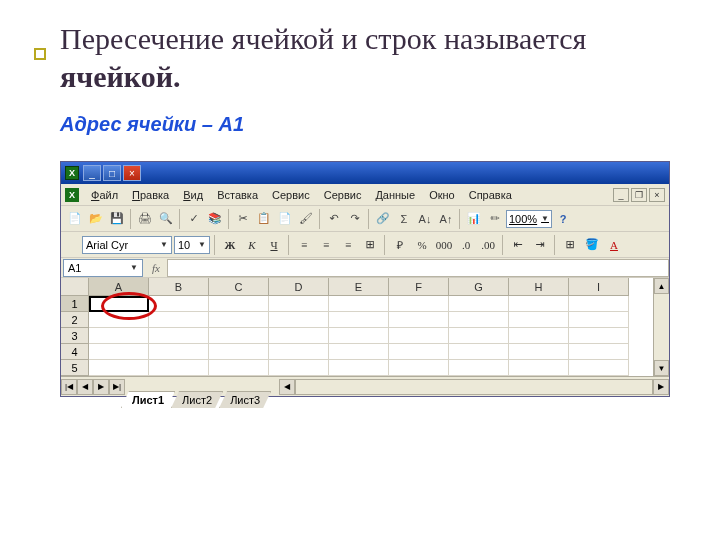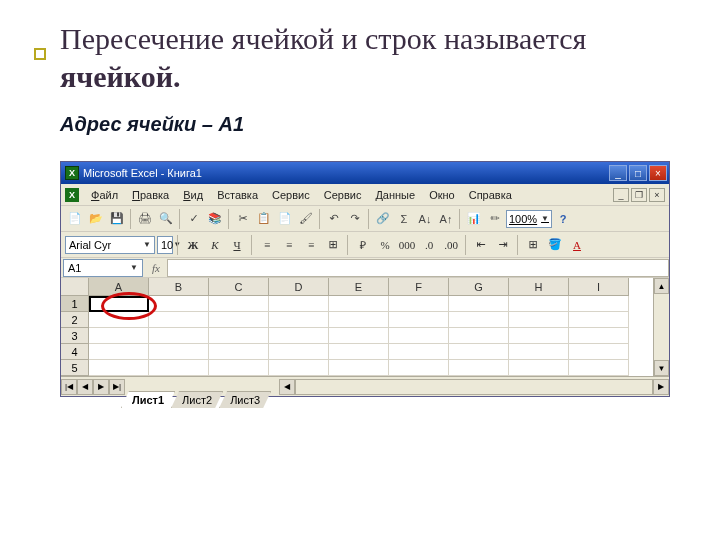--- a/index.html
+++ b/index.html
@@ -22,21 +22,21 @@
     color: #3a2c42;
     line-height: 1.25;
     margin-bottom: 18px;
   }
   h1.slide-title .bold { font-weight: bold; }
   .subtitle {
     font-family: Arial, sans-serif;
     font-weight: bold;
     font-style: italic;
     font-size: 20px;
-    color: #0f172a;
+    color: #1d4ed8;
     margin-bottom: 25px;
   }
 
   
   .excel {
     width: 610px;
     border: 1px solid #5a5a8a;
     font-family: Tahoma, Arial, sans-serif;
     font-size: 11px;
     background: #ece9d8;
@@ -116,32 +116,32 @@
     background: #fff; border: 1px solid #7a98b8;
     font-size: 11px; padding: 0 2px;
     display: flex; align-items: center; justify-content: space-between; text-decoration: underline;
   }
   .dd { font-size: 8px; color:#333; }
 
   .fmtbar {
     height: 26px;
     background: #ece9d8;
     display: flex; align-items: center;
-    padding: 2px 4px;
+    padding: 2px 21px;
     gap: 2px;
     border-bottom: 1px solid #d0ccc0;
   }
   .fontbox {
     width: 90px; height: 18px;
     background: #fff; border: 1px solid #7a98b8;
     padding: 0 3px;
     display: flex; align-items: center; justify-content: space-between;
   }
   .sizebox {
-    width: 16px; height: 18px;
+    width: 36px; height: 18px;
     background: #fff; border: 1px solid #7a98b8;
     padding: 0 3px;
     display: flex; align-items: center; justify-content: space-between;
   }
   .fmtbtn {
     width: 20px; height: 20px;
     display: flex; align-items: center; justify-content: center;
     font-size: 11px; font-family: "Times New Roman", serif;
     color: #333;
   }
@@ -253,21 +253,20 @@
 <h1 class="slide-title">
   <span>Пересечение ячейкой и строк называется </span><span class="bold">ячейкой.</span>
 </h1>
 
 <div class="subtitle">Адрес ячейки – А1</div>
 
 <div class="excel">
 
   <div class="titlebar">
     <div class="xicon">X</div>
-    <div class="apptitle">Microsoft Excel - Книга1</div>
     <div class="winbtns">
       <div class="winbtn">_</div>
       <div class="winbtn">□</div>
       <div class="winbtn close">×</div>
     </div>
   </div>
 
   <div class="menubar">
     <div class="xicon2">X</div>
     <div class="menuitem"><u>Ф</u><span></span>айл</div>

